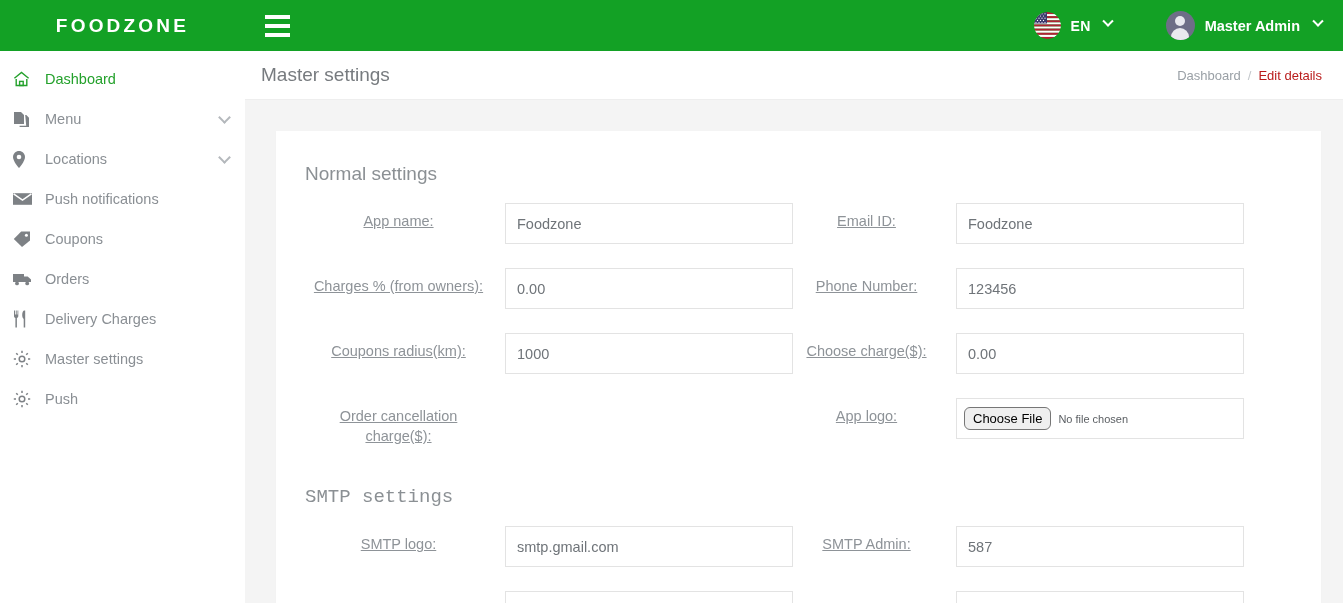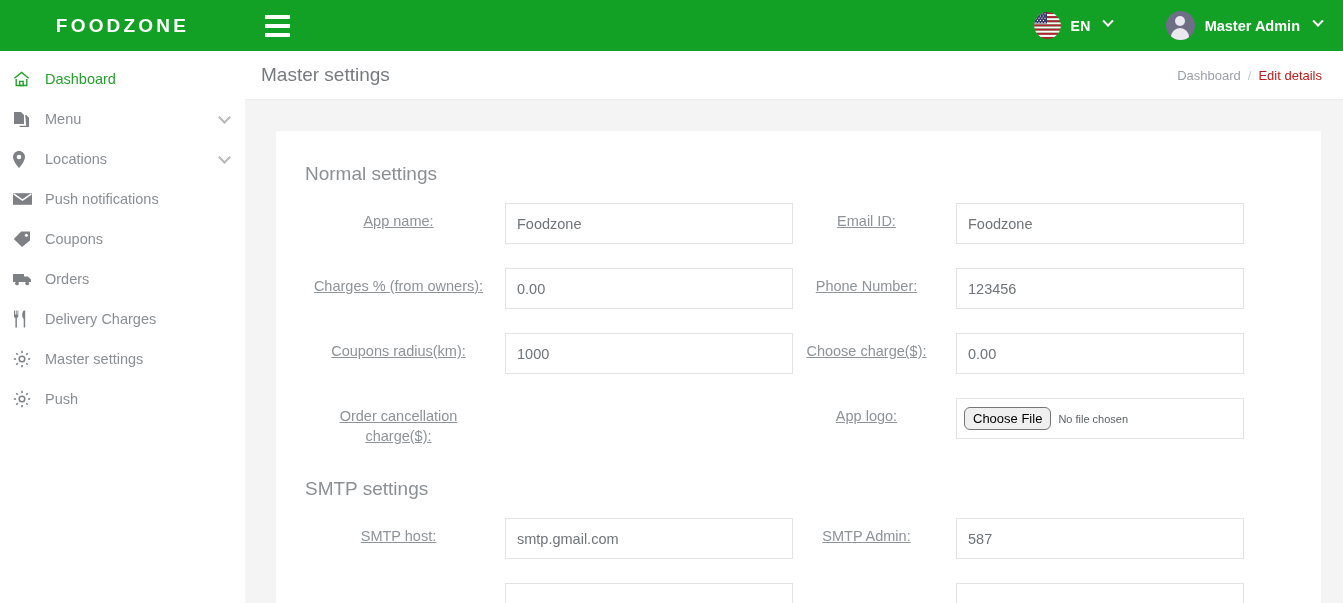--- a/index.html
+++ b/index.html
@@ -123,21 +123,21 @@
     background: #ffffff;
     width: 1045px;
     min-height: 600px;
     padding: 26px 46px 30px 29px;
     box-shadow: 0 1px 1px rgba(0,0,0,0.045);
   }
   .section-title {
     font-size: 19px; color: #8b9094; font-weight: normal;
     margin: 6px 0 18px 0;
   }
-  .section-title.smtp { margin-top: 8px; }
+  .section-title.smtp { margin-top: 16px; font-family: Liberation Mono, monospace; }
 
   .row { display: flex; width: 100%; }
   .fgroup {
     display: flex; align-items: flex-start;
     width: 50%; margin-bottom: 24px;
   }
   .fgroup .lbl {
     width: 200px; min-width: 200px;
     text-align: center; padding-right: 13px; padding-top: 9px;
     font-size: 14.5px; color: #8e9398; line-height: 1.35; text-decoration: underline;
@@ -414,21 +414,21 @@
               <span class="nofile">No file chosen</span>
             </div>
           </div>
         </div>
       </div>
 
       <h2 class="section-title smtp">SMTP settings</h2>
 
       <div class="row">
         <div class="fgroup">
-          <div class="lbl">SMTP host:</div>
+          <div class="lbl">SMTP logo:</div>
           <div class="fld">
             <input class="inp" type="text" value="smtp.gmail.com" style="">
           </div>
         </div>
         <div class="fgroup right">
           <div class="lbl">SMTP Admin:</div>
           <div class="fld">
             <input class="inp" type="text" value="587" style="">
           </div>
         </div>

